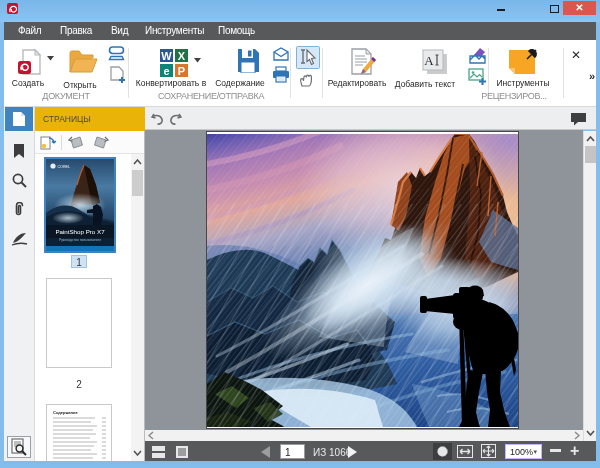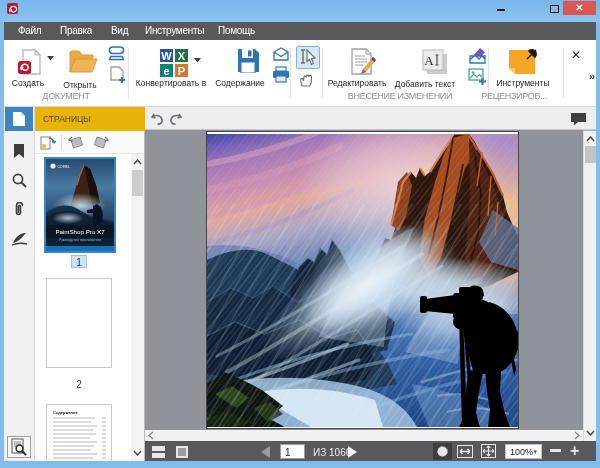--- a/index.html
+++ b/index.html
@@ -61,21 +61,21 @@
     <span style="left:214px">Помощь</span>
   </div>
 
   <div class="ribbon">
     <div class="rsep" style="left:124px"></div>
     <div class="rsep" style="left:286px"></div>
     <div class="rsep" style="left:318px"></div>
     <div class="rsep" style="left:484px"></div>
     <div class="rsep" style="left:559px"></div>
     <div class="rlabel" style="left:-38px">ДОКУМЕНТ</div>
-    <div class="rlabel" style="left:296px">ВНЕСЕНИЕ ИЗМЕНЕНИЙ</div>
+    <div class="rlabel" style="left:107px">СОХРАНЕНИЕ/ОТПРАВКА</div>
     <div class="rlabel" style="left:410px">РЕЦЕНЗИРОВ...</div>
 
     <div class="ritem" style="left:12px; top:8px; width:30px;">
       <svg width="28" height="28" viewBox="0 0 28 28">
         <path d="M6 2 h12 l5 5 v19 h-17 z" fill="#fff" stroke="#b9bcbe" stroke-width="1.4"></path>
         <path d="M18 2 l5 5 h-5 z" fill="#e8e9ea" stroke="#b9bcbe" stroke-width="1.2"></path>
         <rect x="1" y="13" width="13" height="13" rx="2.5" fill="#c4122f"></rect>
         <path d="M4.2 21.5 C3.4 19 5 16.4 7.6 16.2 C9.9 16 11.5 17.8 11.2 19.7 C10.9 21.6 9 22.8 7.2 22.2 C5.8 21.7 5.1 20.4 5.6 19.2" fill="none" stroke="#fff" stroke-width="1.5" stroke-linecap="round"></path>
       </svg>
       <div class="rtext">Создать</div>

